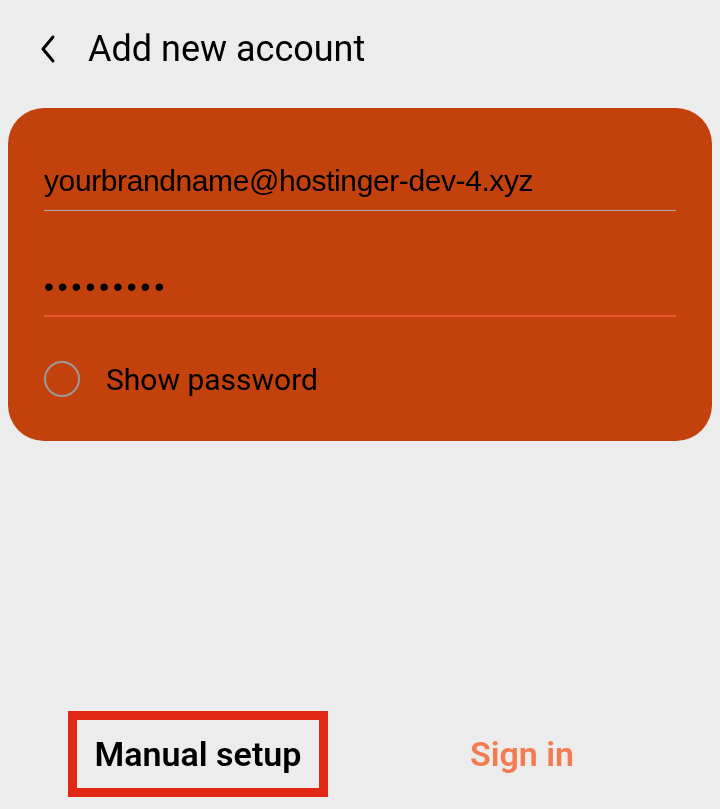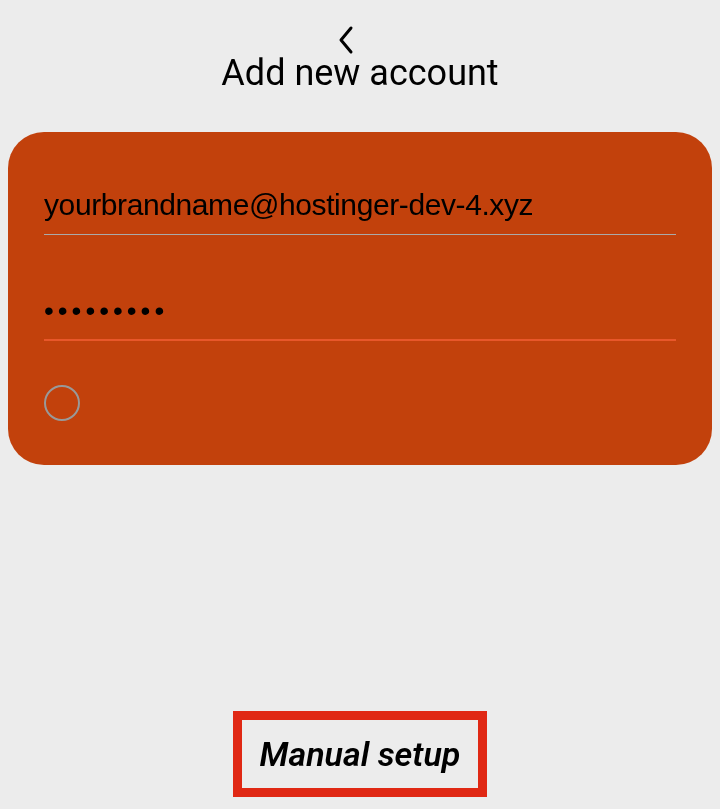--- a/index.html
+++ b/index.html
@@ -12,21 +12,20 @@
       height: 809px;
       background: #ececec;
       font-family: -apple-system, BlinkMacSystemFont, "Segoe UI", Roboto, sans-serif;
       position: relative;
       overflow: hidden;
     }
     .header {
       display: flex;
       align-items: center;
       padding: 28px 36px 28px 36px;
-      flex-direction: column;
     }
     .back-icon {
       width: 24px;
       height: 24px;
       display: flex;
       align-items: center;
       justify-content: center;
       margin-right: 28px;
       cursor: pointer;
     }
@@ -94,21 +93,20 @@
       left: 0;
       width: 100%;
       display: flex;
       padding: 20px 36px 12px 36px;
     }
     .footer-half {
       flex: 1;
       display: flex;
       align-items: center;
       justify-content: center;
-      font-style: italic;
     }
     .manual-setup-wrap {
       border: 9px solid #e02814;
       padding: 14px 18px;
       cursor: pointer;
     }
     .manual-setup {
       font-size: 34px;
       font-weight: 600;
       color: #000;
@@ -134,22 +132,26 @@
 
 <div class="card">
   <div class="input-wrap">
     <input type="text" class="input-email" value="yourbrandname@hostinger-dev-4.xyz" style="">
   </div>
   <div class="input-wrap" style="margin-bottom:0">
     <input type="text" class="input-password" value="•••••••••" style="">
   </div>
   <div class="show-password-row">
     <div class="radio"></div>
+    <div class="show-password-label">Show password</div>
   </div>
 </div>
 
 <div class="footer">
   <div class="footer-half">
     <div class="manual-setup-wrap">
       <span class="manual-setup">Manual setup</span>
     </div>
   </div>
+  <div class="footer-half">
+    <span class="signin">Sign in</span>
+  </div>
 </div>
 
 </body></html>

